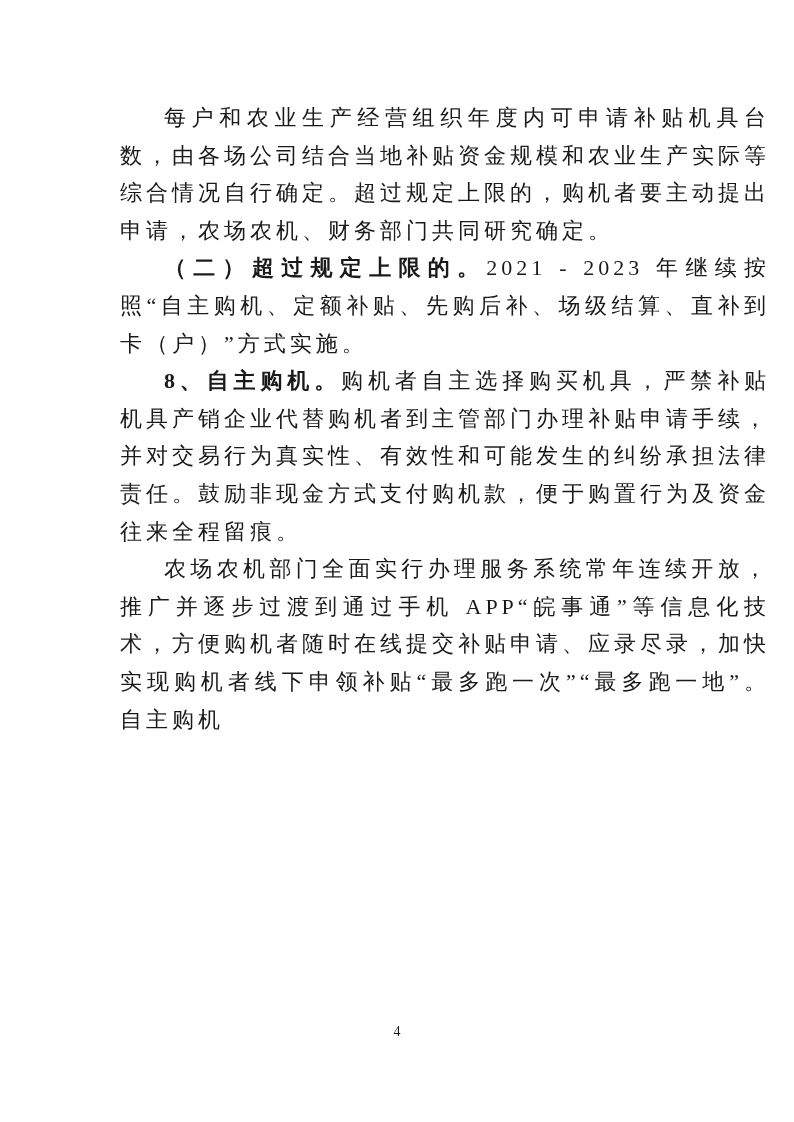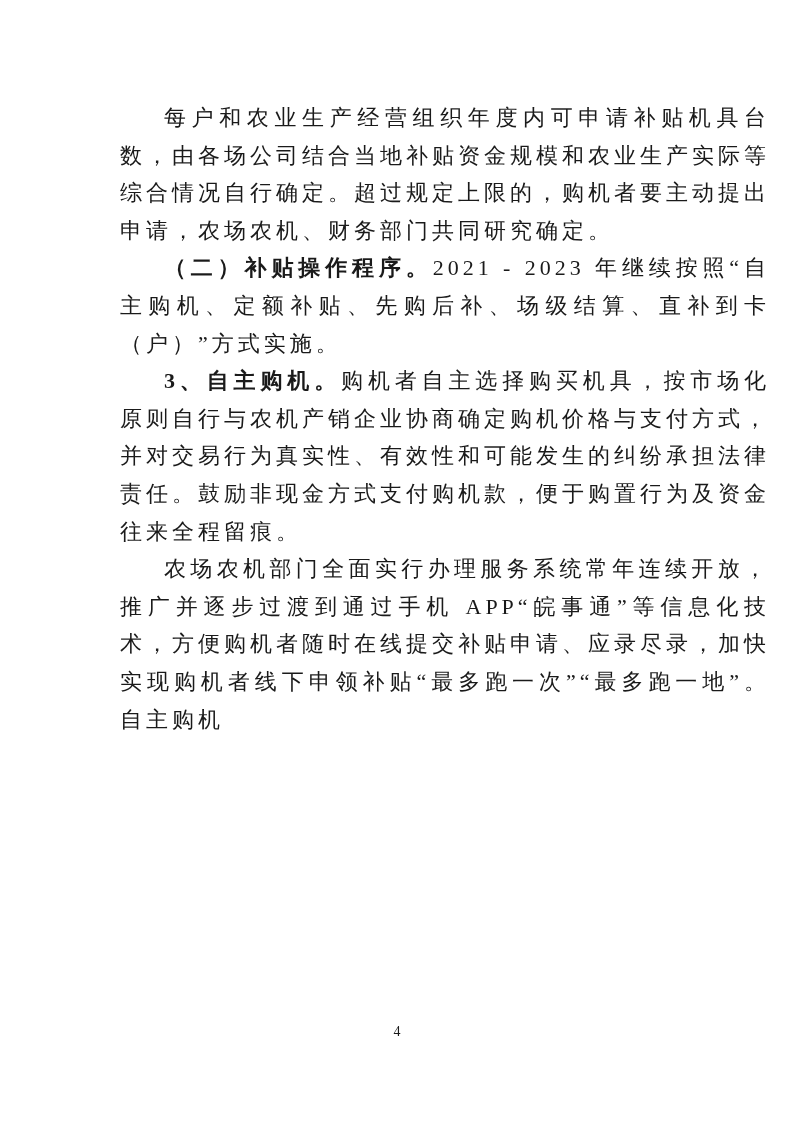--- a/index.html
+++ b/index.html
@@ -47,18 +47,18 @@
     letter-spacing: 0;
     color: #1a1a1a;
   }
 </style>
 </head>
 <body>
 
 <div class="page">
   <main class="body-text">
       <p><span>每户和农业生产经营组织年度内可申请补贴机具台数，由各场公司结合当地补贴资金规模和农业生产实际等综合情况自行确定。超过规定上限的，购机者要主动提出申请，农场农机、财务部门共同研究确定。</span></p>
-      <p><b class="lead">（二）补贴操作程序。</b><span>2021 - 2023 年继续按照“自主购机、定额补贴、先购后补、场级结算、直补到卡（户）”方式实施。</span></p>
-      <p><b class="lead">3、自主购机。</b><span>购机者自主选择购买机具，按市场化原则自行与农机产销企业协商确定购机价格与支付方式，并对交易行为真实性、有效性和可能发生的纠纷承担法律责任。鼓励非现金方式支付购机款，便于购置行为及资金往来全程留痕。</span></p>
+      <p><b class="lead">（二）超过规定上限的。</b><span>2021 - 2023 年继续按照“自主购机、定额补贴、先购后补、场级结算、直补到卡（户）”方式实施。</span></p>
+      <p><b class="lead">8、自主购机。</b><span>购机者自主选择购买机具，严禁补贴机具产销企业代替购机者到主管部门办理补贴申请手续，并对交易行为真实性、有效性和可能发生的纠纷承担法律责任。鼓励非现金方式支付购机款，便于购置行为及资金往来全程留痕。</span></p>
       <p><span>农场农机部门全面实行办理服务系统常年连续开放，推广并逐步过渡到通过手机 APP“皖事通”等信息化技术，方便购机者随时在线提交补贴申请、应录尽录，加快实现购机者线下申领补贴“最多跑一次”“最多跑一地”。自主购机</span></p>
     </main>
   <div class="page-number">4</div>
 </div>
 
 </body></html>

